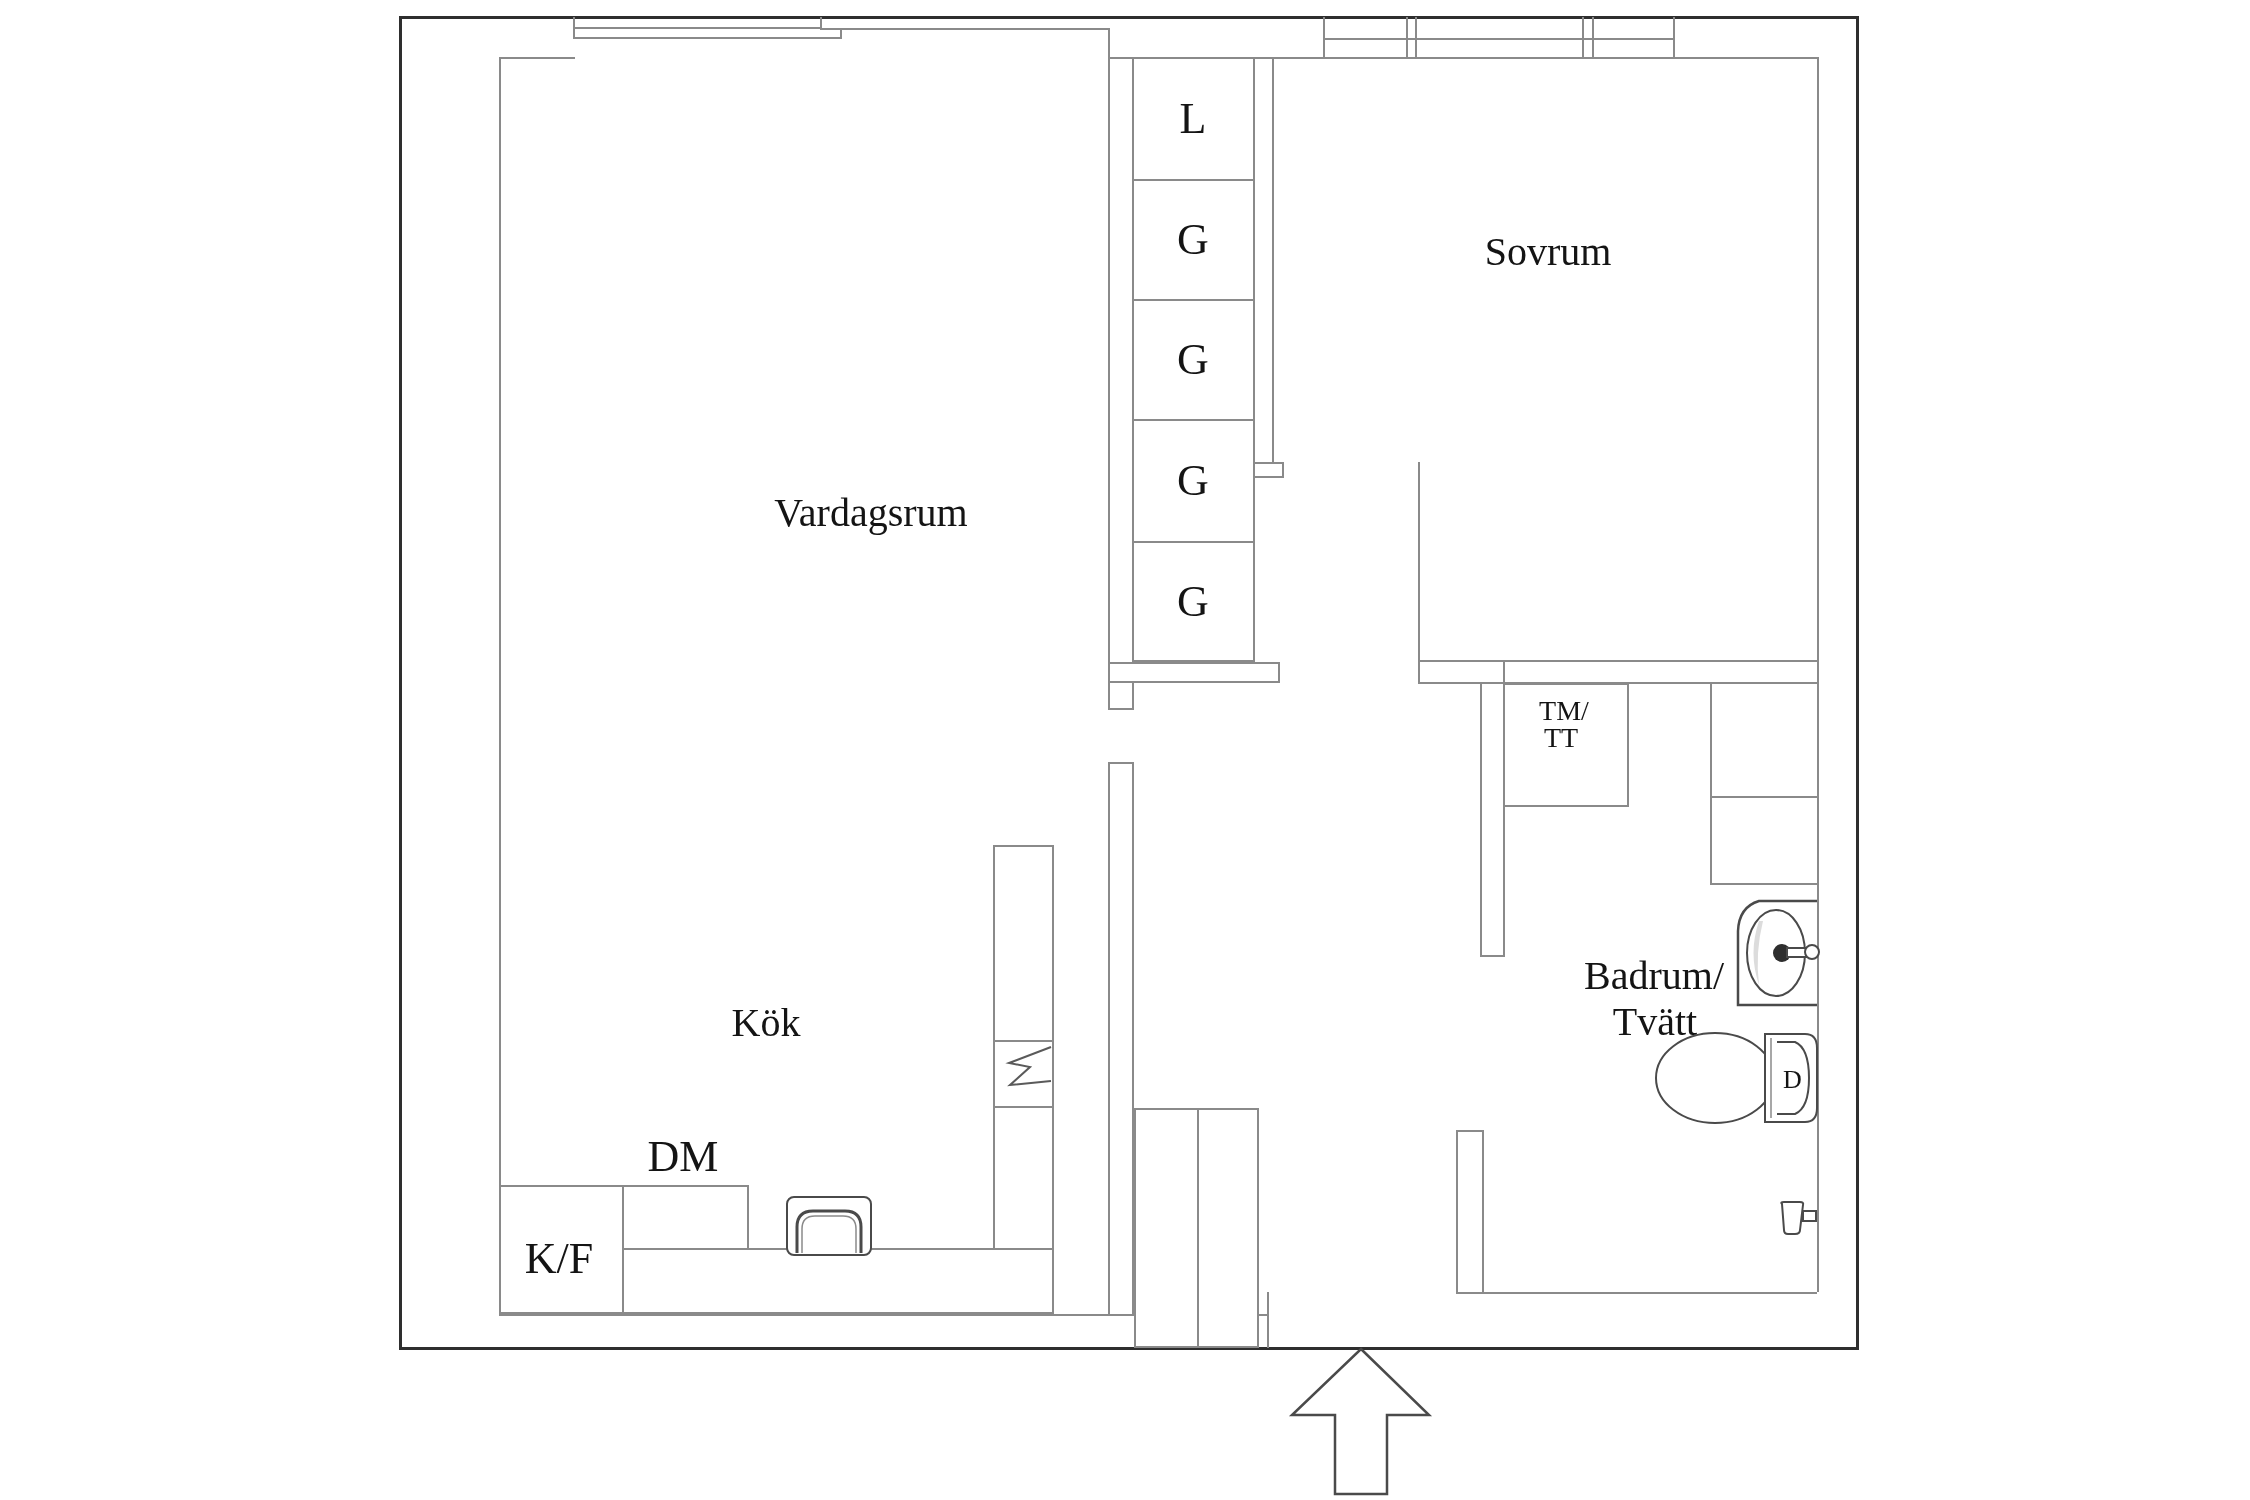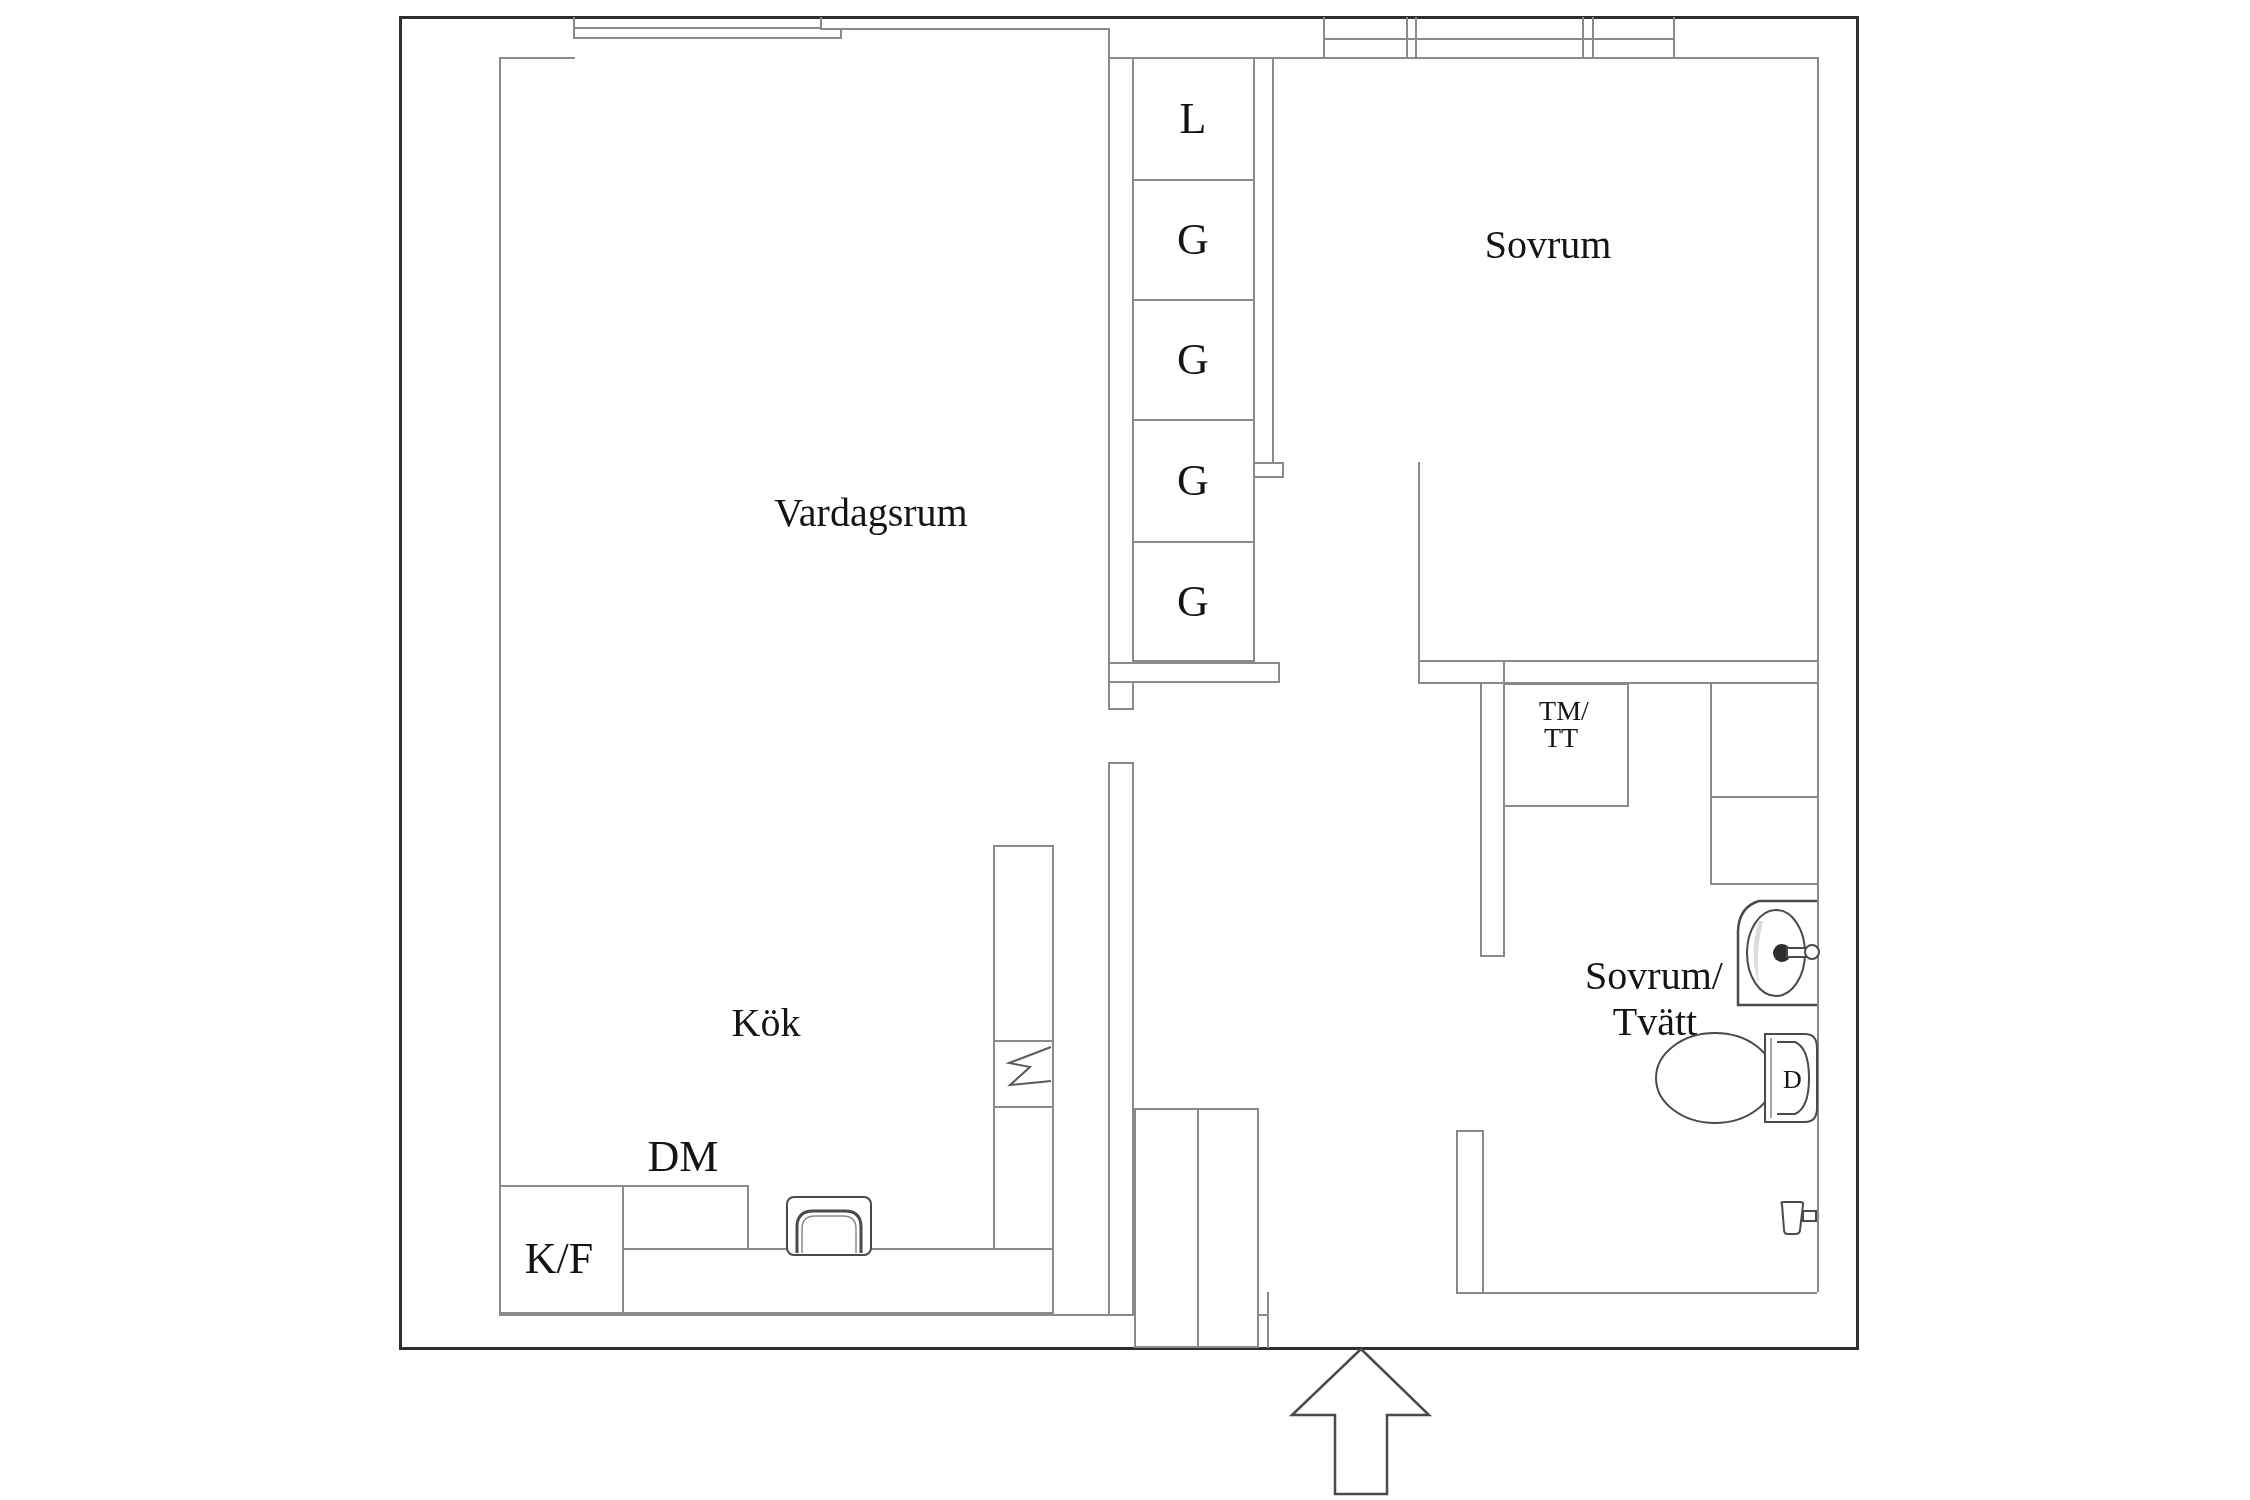--- a/index.html
+++ b/index.html
@@ -130,20 +130,20 @@
   <svg style="left:1776px;top:1198px" width="44" height="40" viewBox="0 0 44 40">
     <path d="M 6 6 Q 4 4 8 4 L 24 4 Q 28 4 27 7 L 24 32 Q 24 36 19 36 L 12 36 Q 8 36 8 32 Z" fill="#ffffff" stroke="#4a4a4a" stroke-width="2"></path>
     <rect x="27" y="13" width="13" height="10" fill="#ffffff" stroke="#4a4a4a" stroke-width="2"></rect>
   </svg>
 
   <svg style="left:1286px;top:1340px" width="150" height="160" viewBox="0 0 150 160">
     <polygon points="75,9 143,75 101,75 101,154 49,154 49,75 6,75" fill="#ffffff" stroke="#4a4a4a" stroke-width="2.5"></polygon>
   </svg>
 
   <span class="lbl f40" style="left:871px;top:512px">Vardagsrum</span>
-  <span class="lbl f40" style="left:1548px;top:244px">Sovrum</span>
+  <span class="lbl f40" style="left:1548px;top:251px">Sovrum</span>
   <span class="lbl f40" style="left:766px;top:1022px">Kök</span>
-  <span class="lbl f40" style="left:1654px;top:975px">Sovrum/</span>
+  <span class="lbl f40" style="left:1654px;top:975px">Badrum/</span>
   <span class="lbl f40" style="left:1655px;top:1021px">Tvätt</span>
   <span class="lbl f38" style="left:1564px;top:711px">TM/</span>
   <span class="lbl f38" style="left:1561px;top:738px">TT</span>
 
 </div>
 
 </body></html>

